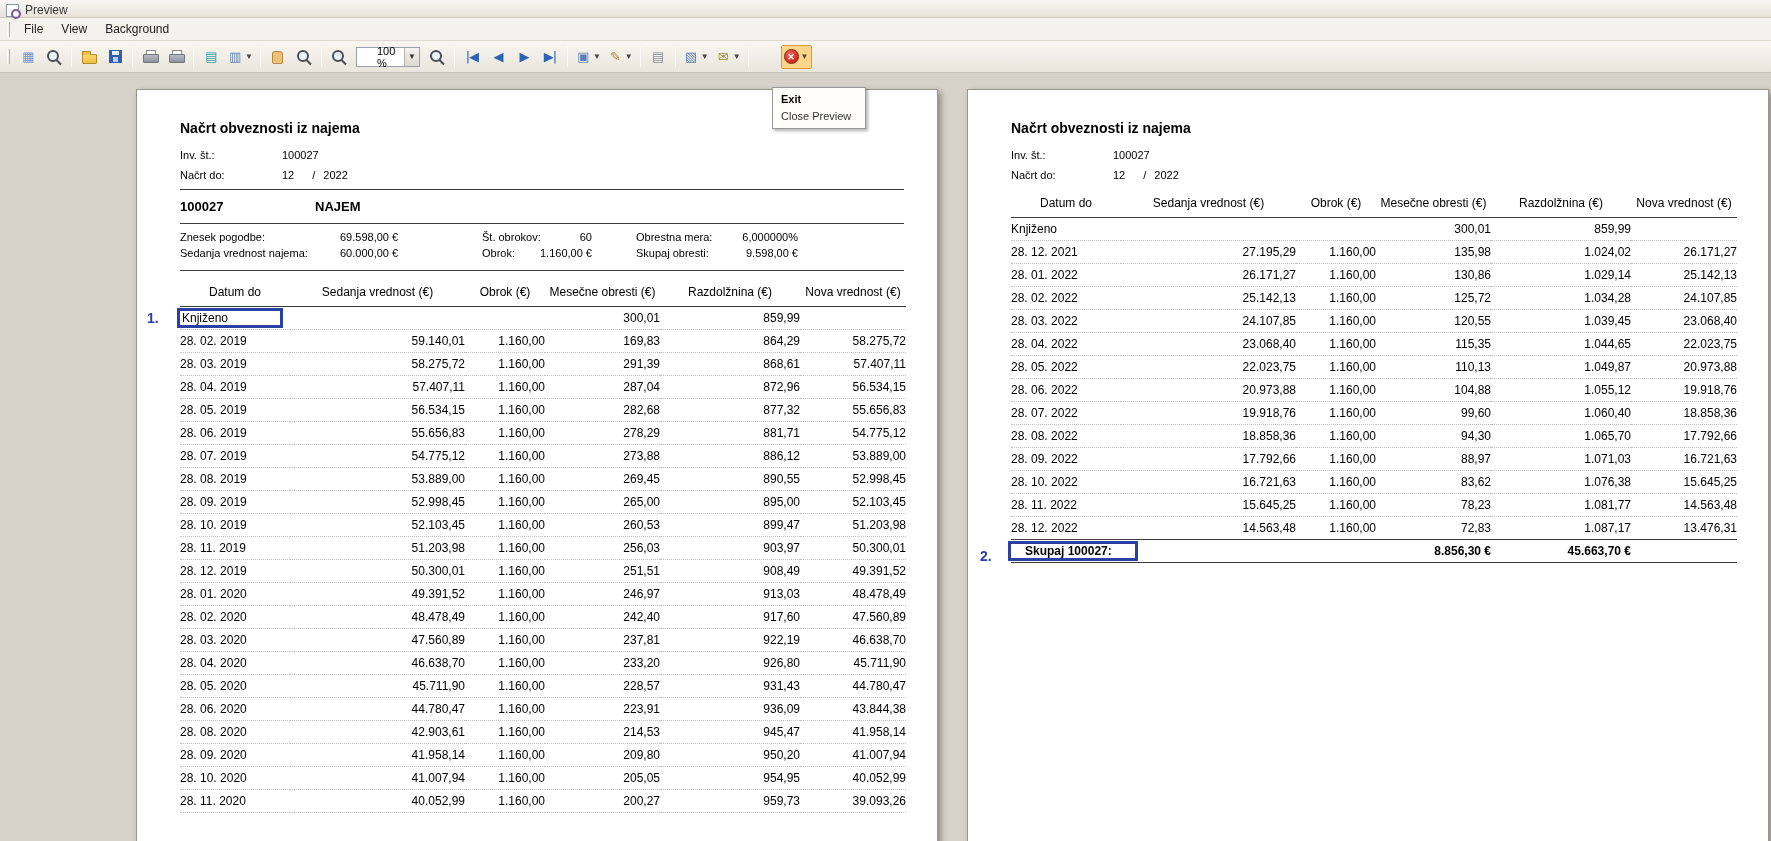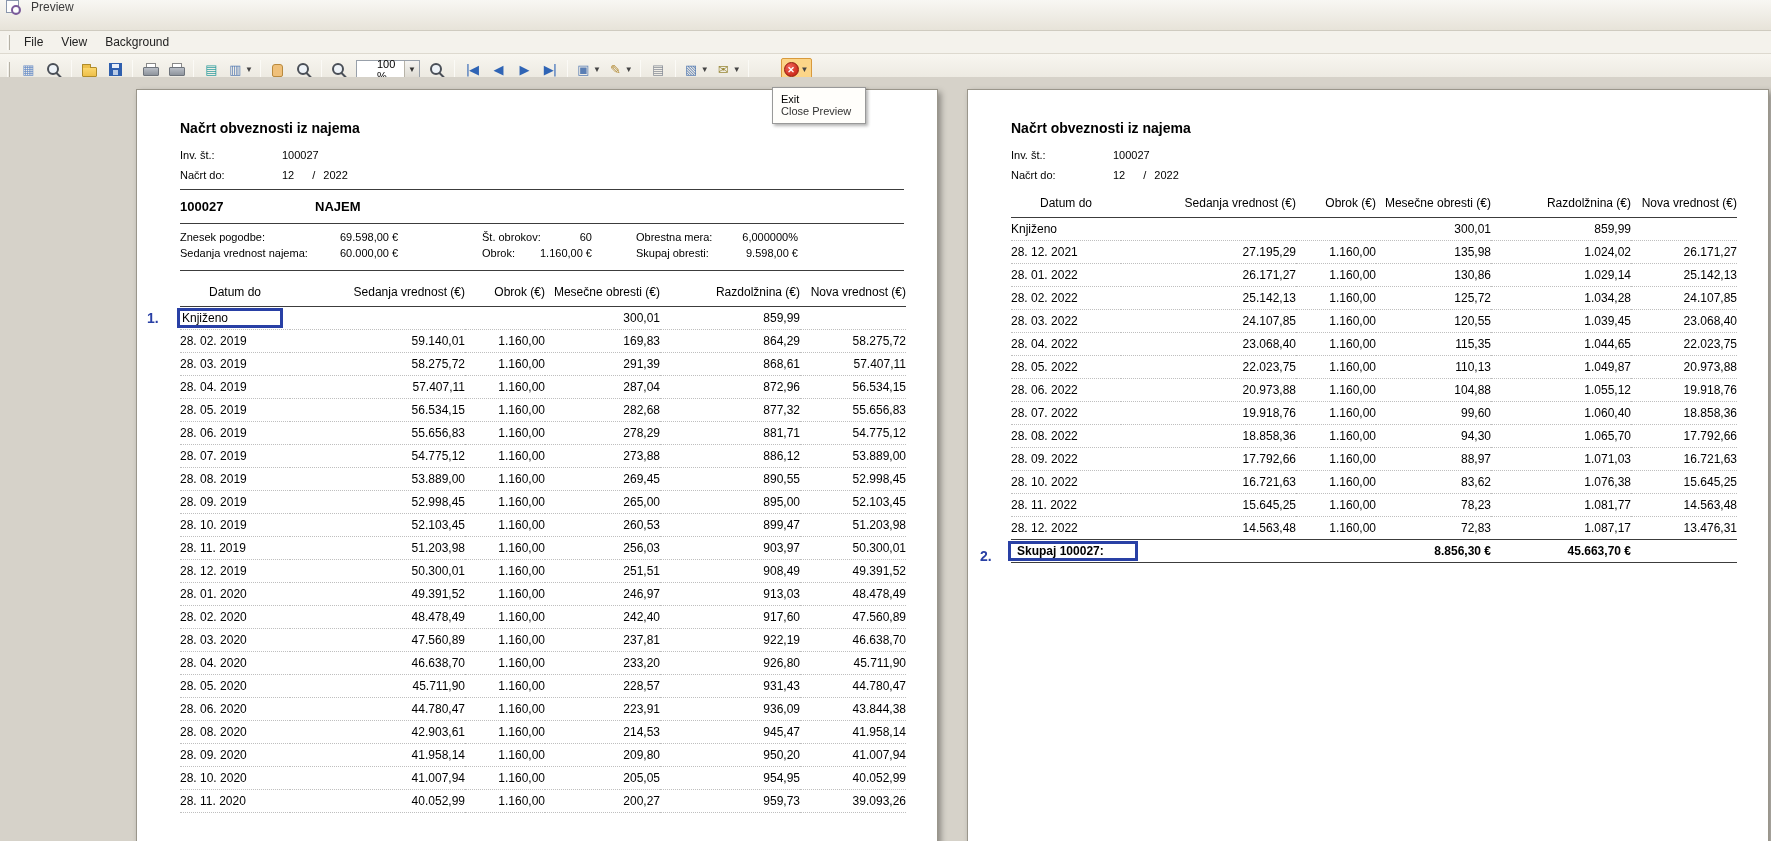--- a/index.html
+++ b/index.html
@@ -1,21 +1,21 @@
 <!DOCTYPE html>
 <html><head>
 <meta charset="utf-8">
 <style>
   *{box-sizing:border-box;margin:0;padding:0}
   html,body{width:1771px;height:841px;overflow:hidden}
   body{font-family:"Liberation Sans","DejaVu Sans",sans-serif;background:#d6d2c9;position:relative;color:#000}
 
   
-  .titlebar{height:31px;background:linear-gradient(#f8f7f3,#e7e3d9);border-bottom:1px solid #cfcbc0;
-    display:flex;align-items:flex-start;gap:12px;padding:0 6px;font-size:12px;color:#3a3a3a}
+  .titlebar{height:18px;background:linear-gradient(#f8f7f3,#e7e3d9);border-bottom:1px solid #cfcbc0;
+    display:flex;align-items:flex-end;gap:6px;padding:0 6px;font-size:12px;color:#3a3a3a}
   .app-icon{width:13px;height:13px;border:1px solid #8a97ad;background:#fdfdfd;position:relative;flex:0 0 auto}
   .app-icon::after{content:"";position:absolute;right:-3px;bottom:-3px;width:6px;height:6px;border:2px solid #7a5a9a;border-radius:50%;background:rgba(255,255,255,.7)}
   .menubar{height:23px;background:#f4f2ec;display:flex;align-items:center;font-size:12px;color:#222;
     border-bottom:1px solid #ddd9cf;padding-left:2px}
   .grip{width:3px;height:15px;margin:0 5px;border-left:1px solid #fbfaf6;border-right:1px solid #b5b1a5}
   .menu-item{padding:3px 9px;border-radius:2px;cursor:default}
   .toolbar{height:32px;background:linear-gradient(#f8f6f0,#e9e6dd);border-bottom:1px solid #c7c3b7;
     display:flex;align-items:center;padding:0 2px}
   .tb-btn{height:24px;min-width:26px;display:inline-flex;align-items:center;justify-content:center;
     background:transparent;border:1px solid transparent;border-radius:2px;padding:0 2px}
@@ -62,39 +62,39 @@
   .info-grid{display:flex;font-size:11px;padding:4px 0 7px}
   .info-col{display:flex;flex-direction:column;gap:4px}
   .ic1{width:302px}
   .ic2{width:110px}
   .ic3{width:162px;margin-left:44px}
   .info-row{display:flex}
   .ic1 .info-label{width:160px}
   .ic2 .info-row,.ic3 .info-row{justify-content:space-between}
 
   .rpt-table{border-collapse:collapse;table-layout:fixed;width:726px;font-size:12px}
-  .rpt-table thead th{font-weight:normal;text-align:right;padding:11px 0 7px;white-space:nowrap}
+  .rpt-table thead th{font-weight:normal;text-align:center;padding:11px 0 7px;white-space:nowrap}
   .rpt-table thead th.c-date{text-align:center}
   .rpt-table thead tr{border-bottom:1px solid #3c3c3c}
   .rpt-table tbody tr{border-bottom:1px dotted #bfbfbf}
   .rpt-table tbody td{height:23px;text-align:right;white-space:nowrap}
   .rpt-table tbody td.c-date{text-align:left}
 
   .knj-cell,.total-cell{position:relative}
   .hl-box{display:inline-block;width:100px;outline:3px solid #2940a5;padding-left:2px}
   .annot-num{position:absolute;left:-33px;top:3px;color:#2940a5;font-weight:bold;font-size:14px}
   .annot-num.two{left:-31px;top:8px}
   .total-row{border-top:1px solid #3c3c3c !important;border-bottom:1px solid #3c3c3c !important}
   .total-row td{height:30px;font-weight:bold}
-  .total-box{display:inline-block;width:124px;outline:3px solid #2940a5;padding-left:6px;font-weight:bold}
+  .total-box{display:inline-block;width:124px;outline:3px solid #2940a5;padding-left:14px;font-weight:bold}
 
   
   .tooltip{position:absolute;left:772px;top:10px;width:94px;background:#fffefb;border:1px solid #999;
     box-shadow:2px 2px 3px rgba(0,0,0,.3);padding:5px 8px 6px;z-index:50;font-size:11px}
-  .tt-title{font-weight:normal;}
+  .tt-title{font-weight:bold;margin-bottom:5px}
   .tt-desc{color:#333;white-space:nowrap}
 </style>
 </head>
 <body>
 
 <div class="app">
 
   <div class="titlebar">
     <span class="app-icon"></span>
     <span>Preview</span>

